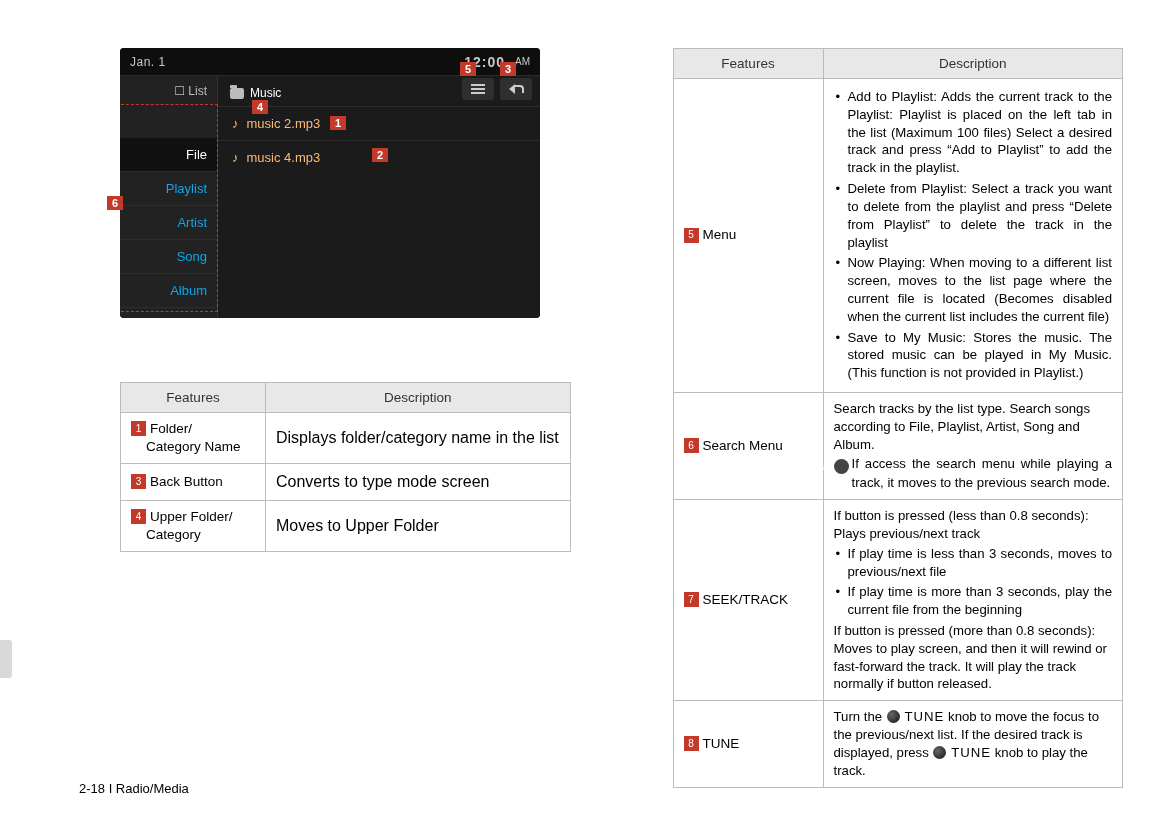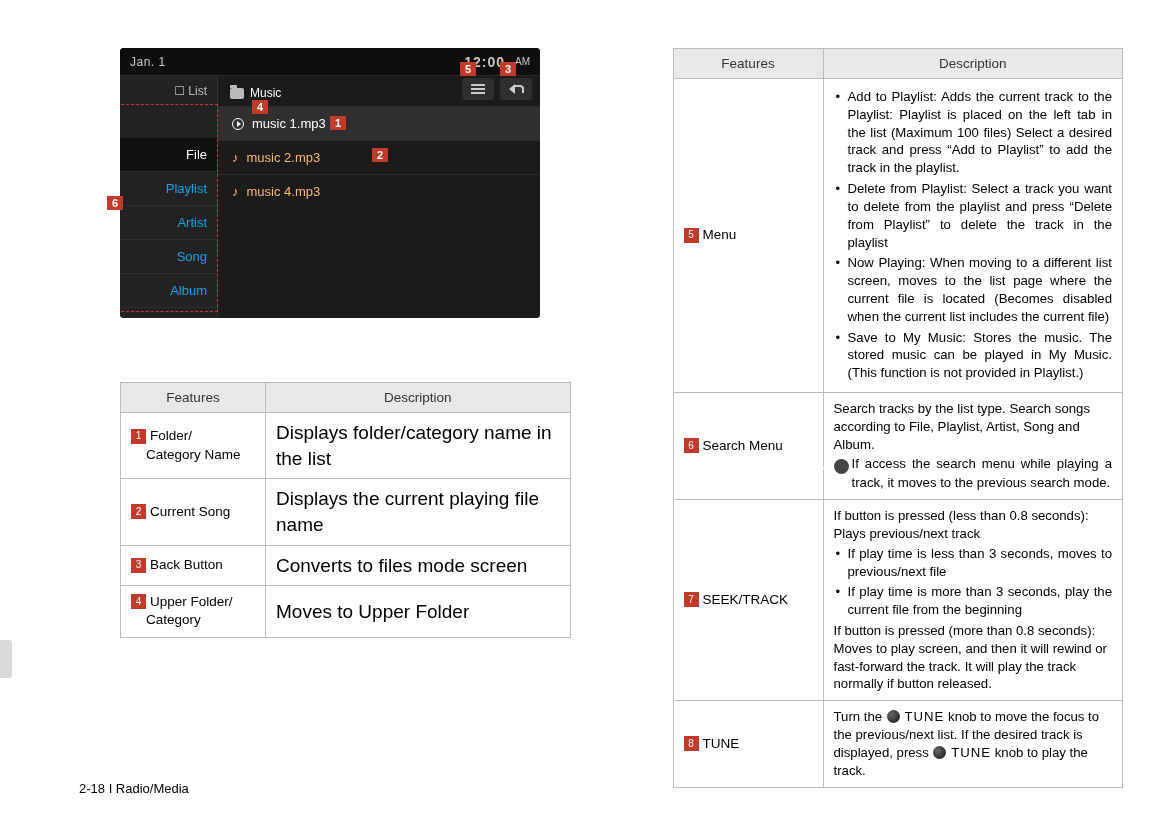--- a/index.html
+++ b/index.html
@@ -173,21 +173,21 @@
     padding: 7px 8px;
     border: 1px solid #bbb;
     color: #333;
   }
   table.feat td {
     border: 1px solid #bbb;
     padding: 7px 10px;
     vertical-align: middle;
     line-height: 1.35;
   }
-  table.feat td.desc { font-size: 19px; text-align: left; }
+  table.feat td.desc { font-size: 16px; text-align: left; }
   table.feat td.lab { white-space: nowrap; }
 
   .numbadge {
     display: inline-flex;
     width: 15px; height: 15px;
     background: #c33a2a;
     color: #fff;
     font-size: 10px;
     align-items: center; justify-content: center;
     margin-right: 4px;
@@ -255,24 +255,20 @@
           <div class="sidebar-item">Album</div>
           <div class="sidebar-dashed" style="left:-4px; top:28px; width:102px; height:208px;"></div>
         </div>
         <div class="content">
           <div class="topbtn menu"></div>
           <div class="topbtn back"></div>
           <div class="content-head">
             <span class="folder-ico"></span>
             <span>Music</span>
           </div>
-          <div class="track playing">
-              <span class="play-ico"></span>
-              <span>music 1.mp3</span>
-            </div>
           <div class="track">
               <span class="note-ico"></span>
               <span>music 2.mp3</span>
             </div>
           <div class="track">
               <span class="note-ico"></span>
               <span>music 4.mp3</span>
             </div>
         </div>
       </div>
@@ -289,26 +285,22 @@
       <tbody>
           <tr>
         <th>Features</th>
         <th>Description</th>
       </tr>
       <tr>
         <td class="lab"><span class="numbadge">1</span><span>Folder/<br>&nbsp;&nbsp;&nbsp;&nbsp;Category Name</span></td>
         <td class="desc">Displays folder/category name in the list</td>
       </tr>
       <tr>
-        <td class="lab"><span class="numbadge">2</span><span>Current Song</span></td>
-        <td class="desc">Displays the current playing file name</td>
-      </tr>
-      <tr>
         <td class="lab"><span class="numbadge">3</span><span>Back Button</span></td>
-        <td class="desc">Converts to files mode screen</td>
+        <td class="desc">Converts to type mode screen</td>
       </tr>
       <tr>
         <td class="lab"><span class="numbadge">4</span><span>Upper Folder/<br>&nbsp;&nbsp;&nbsp;&nbsp;Category</span></td>
         <td class="desc">Moves to Upper Folder</td>
       </tr>
     </tbody>
       </table>
 
   </div>
 

